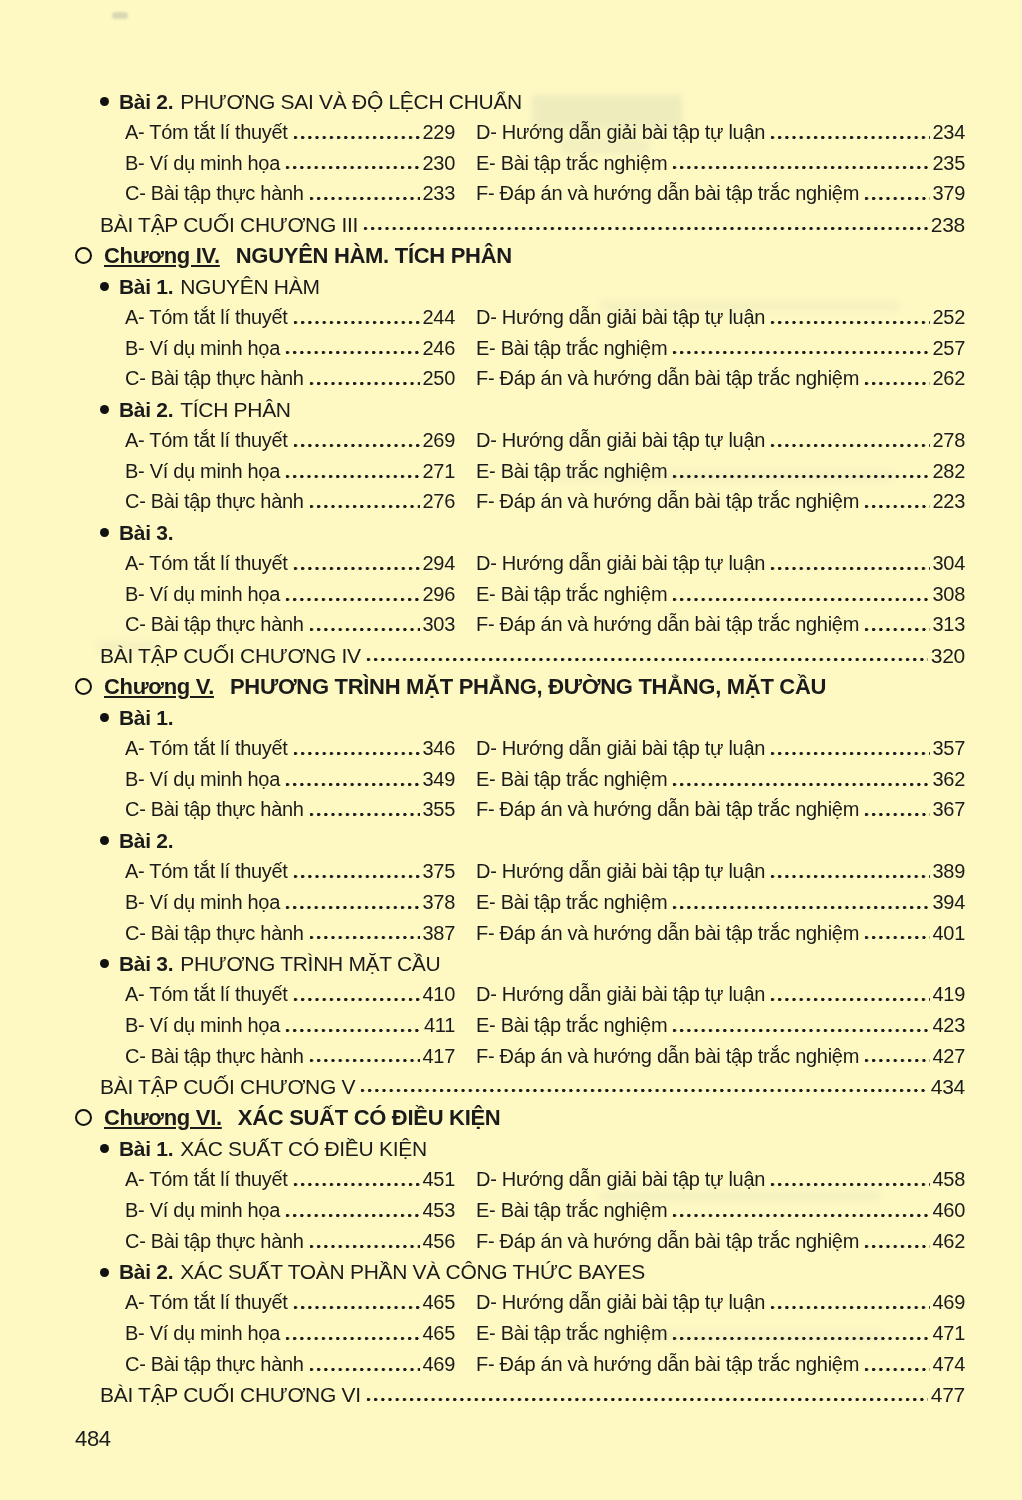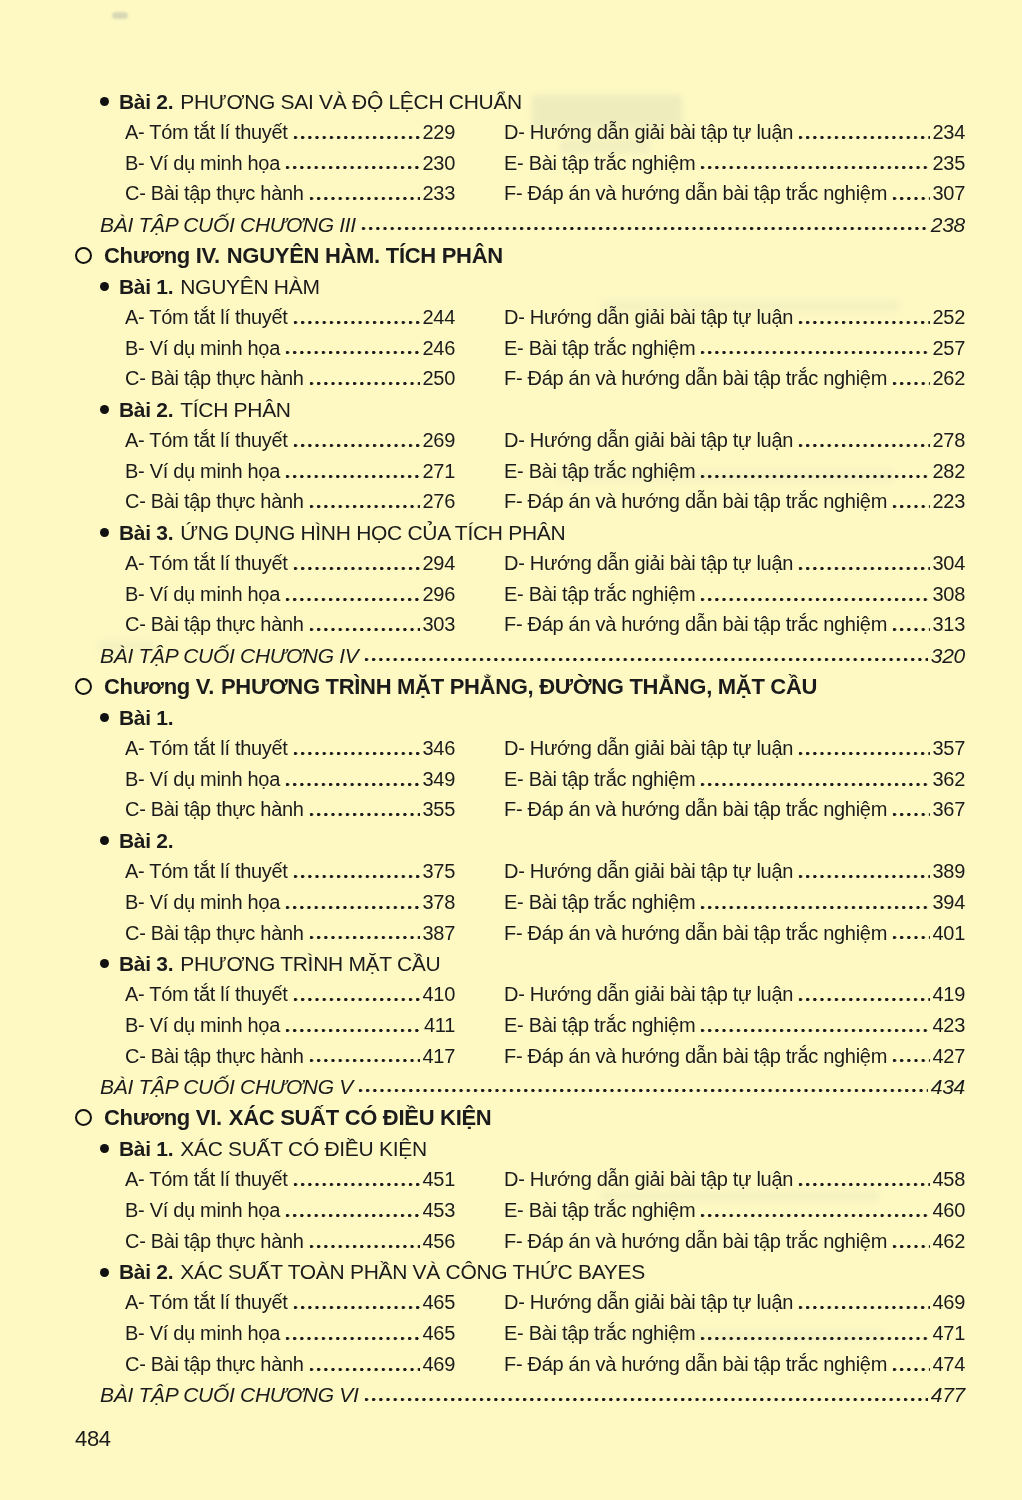--- a/index.html
+++ b/index.html
@@ -21,37 +21,37 @@
   .ghost .g4{left:555px;top:470px;width:340px;height:12px;opacity:.05;}
   .ghost .g5{left:96px;top:640px;width:60px;height:12px;opacity:.05;}
   .ghost .g6{left:600px;top:1190px;width:280px;height:12px;opacity:.05;}
   .ghost .g7{left:555px;top:1330px;width:330px;height:12px;opacity:.05;}
   .ghost .g8{left:112px;top:12px;width:16px;height:7px;opacity:.25;filter:blur(1px);}
 
   .content{position:absolute;left:75px;top:86px;width:890px;}
 
   .chapter{display:flex;align-items:center;height:31px;font-size:22px;font-weight:bold;white-space:nowrap;}
   .circle{width:13px;height:13px;border:2.5px solid #111;border-radius:50%;margin-right:12px;flex:none;}
-  .ch-prefix{margin-right:7px;}
+  .ch-prefix{margin-right:16px;text-decoration:underline;}
 
   .lesson-head{display:flex;align-items:center;height:31px;margin-left:25px;font-size:21px;white-space:nowrap;}
   .bullet{width:9px;height:9px;background:#111;border-radius:50%;margin-right:10px;flex:none;}
   .ls-prefix{font-weight:bold;margin-right:7px;}
 
-  .cols{display:grid;grid-template-columns:330px 1fr;column-gap:49px;margin-left:50px;}
+  .cols{display:grid;grid-template-columns:330px 1fr;column-gap:21px;margin-left:50px;}
   .item{display:flex;align-items:center;height:30.7px;font-size:20px;}
   .label{white-space:nowrap;}
   .leader{
     flex:1 1 auto;align-self:flex-end;height:5px;margin:0 3px 8px 5px;min-width:12px;
     background-image:radial-gradient(circle at 2.5px 2.5px,#1b1b1b 1.4px,transparent 1.9px);
     background-size:7.2px 5px;background-repeat:repeat-x;background-position:left bottom;
   }
   .pnum{white-space:nowrap;}
 
-  .chapter-end{display:flex;align-items:center;height:31px;margin-left:25px;font-size:21px;font-style:italic;}
+  .chapter-end{display:flex;align-items:center;height:31px;margin-left:25px;font-size:21px;}
   .chapter-end .leader{margin-bottom:9px;}
 
   .footer{position:absolute;left:75px;top:1426px;font-size:22px;}
 </style>
 </head>
 <body>
 
 <div class="page">
 
   <div class="ghost">
@@ -101,21 +101,21 @@
 
   <div class="item">
     <span class="label">E- Bài tập trắc nghiệm</span>
     <span class="leader"></span>
     <span class="pnum">235</span>
   </div>
 
   <div class="item">
     <span class="label">F- Đáp án và hướng dẫn bài tập trắc nghiệm</span>
     <span class="leader"></span>
-    <span class="pnum">307</span>
+    <span class="pnum">379</span>
   </div>
 </div>
     </div>
   </section>
 
   <div class="chapter-end">
     <span class="ce-title">BÀI TẬP CUỐI CHƯƠNG III</span>
     <span class="leader"></span>
     <span class="pnum">238</span>
   </div>
@@ -219,21 +219,20 @@
     <span class="pnum">223</span>
   </div>
 </div>
     </div>
   </section>
 
   <section class="lesson">
     <div class="lesson-head">
       <span class="bullet"></span>
       <span class="ls-prefix">Bài 3.</span>
-      <span class="ls-title">ỨNG DỤNG HÌNH HỌC CỦA TÍCH PHÂN</span>
     </div>
     <div class="cols">
       <div class="col col-left">
   <div class="item">
     <span class="label">A- Tóm tắt lí thuyết</span>
     <span class="leader"></span>
     <span class="pnum">294</span>
   </div>
 
   <div class="item">

